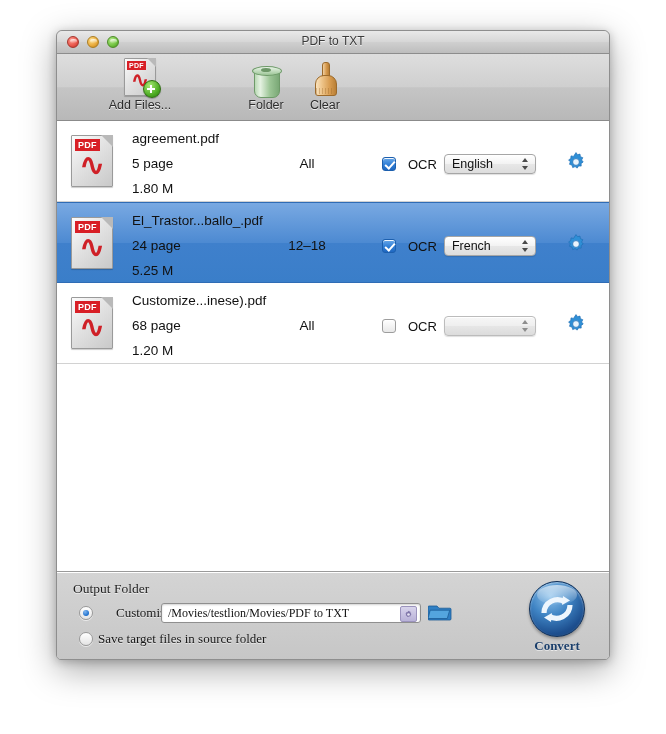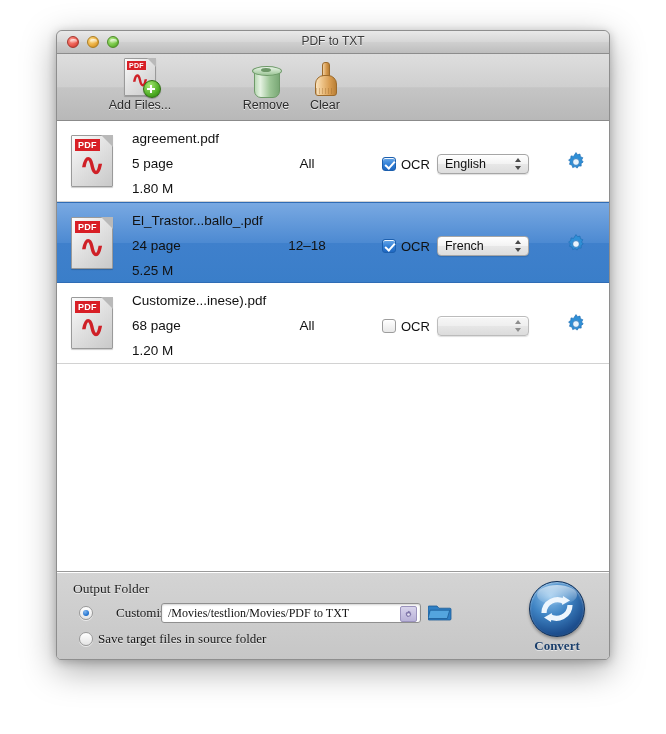--- a/index.html
+++ b/index.html
@@ -270,21 +270,21 @@
     position: absolute;
     left: 4px; top: 1px;
     width: 4px; height: 8px;
     border: solid #fff;
     border-width: 0 2px 2px 0;
     transform: rotate(42deg);
   }
   .ocr-label {
     font-size: 13px;
     color: #111;
-    margin-left: 5px;
+    margin-left: 12px;
     margin-right: 7px;
   }
   .popup {
     position: relative;
     width: 92px; height: 20px;
     border-radius: 4px;
     border: 1px solid #a6a6a6;
     background: linear-gradient(to bottom, #ffffff 0%, #f3f3f3 48%, #e7e7e7 52%, #dddddd 100%);
     box-shadow: 0 1px 1px rgba(0,0,0,0.13), inset 0 1px 0 #fff;
     box-sizing: border-box;
@@ -462,21 +462,21 @@
     </div>
 
     <div class="tb-item" id="tb-remove">
       <div class="tb-ico">
         <div class="trashico">
           <div class="can"></div>
           <div class="lid"></div>
           <div class="hole"></div>
         </div>
       </div>
-      <div class="tb-label">Remove</div>
+      <div class="tb-label">Folder</div>
     </div>
 
     <div class="tb-item" id="tb-clear">
       <div class="tb-ico">
         <div class="broomico">
           <div class="handle"></div>
           <div class="brush"></div>
           <div class="bristle"></div>
         </div>
       </div>

